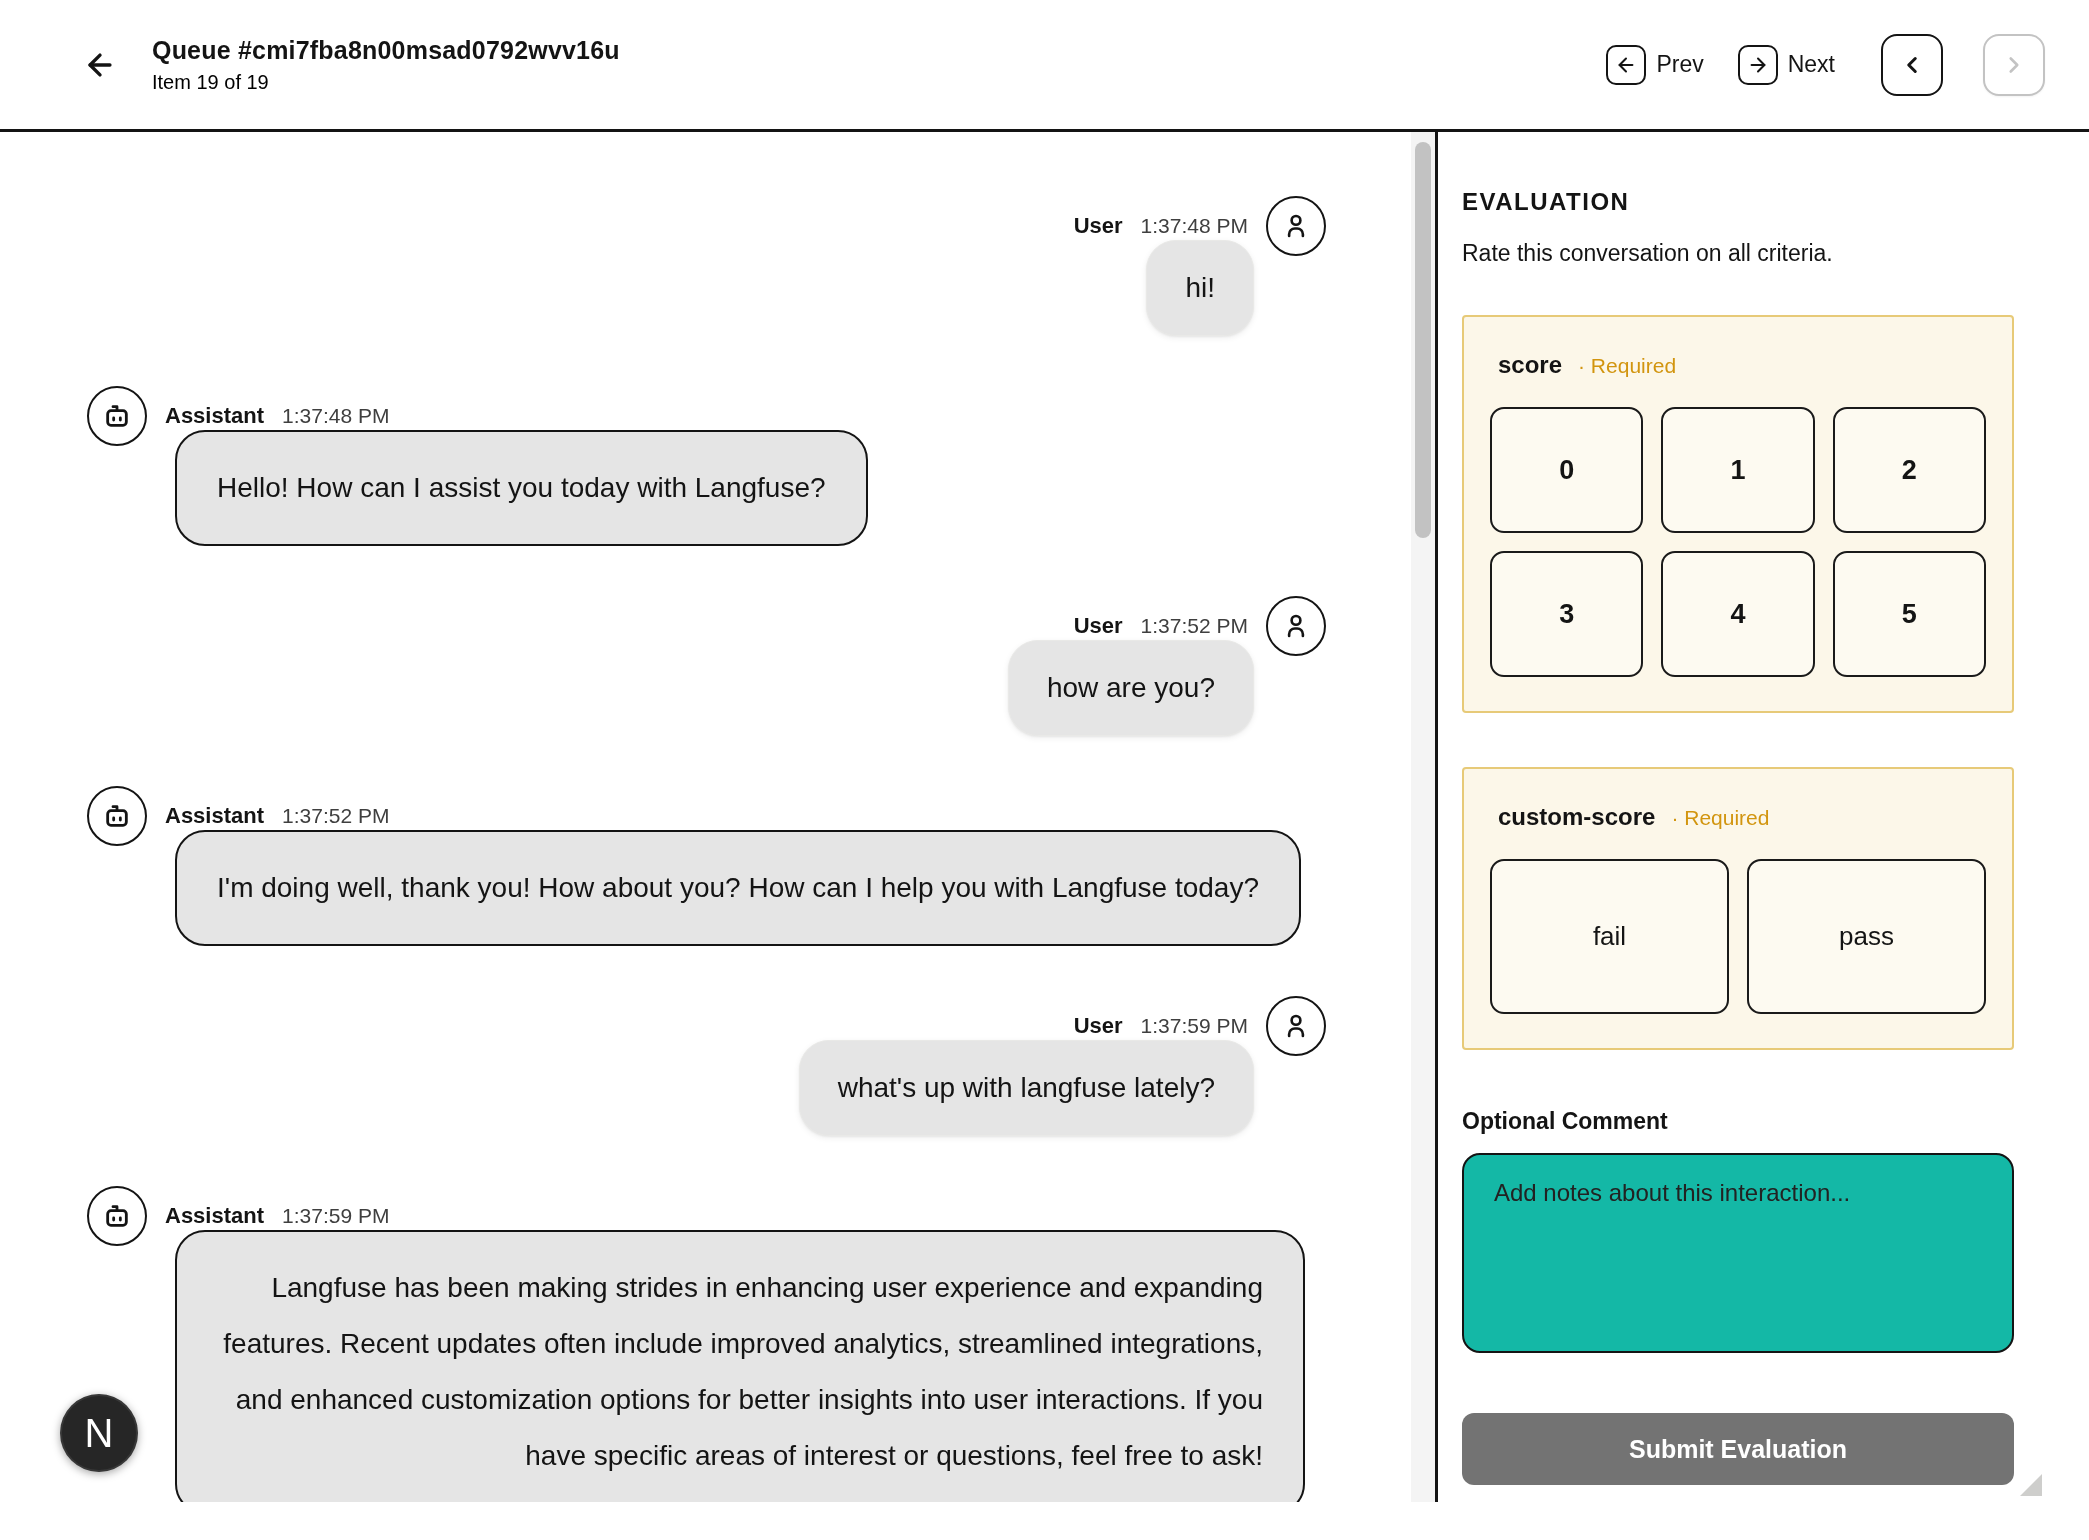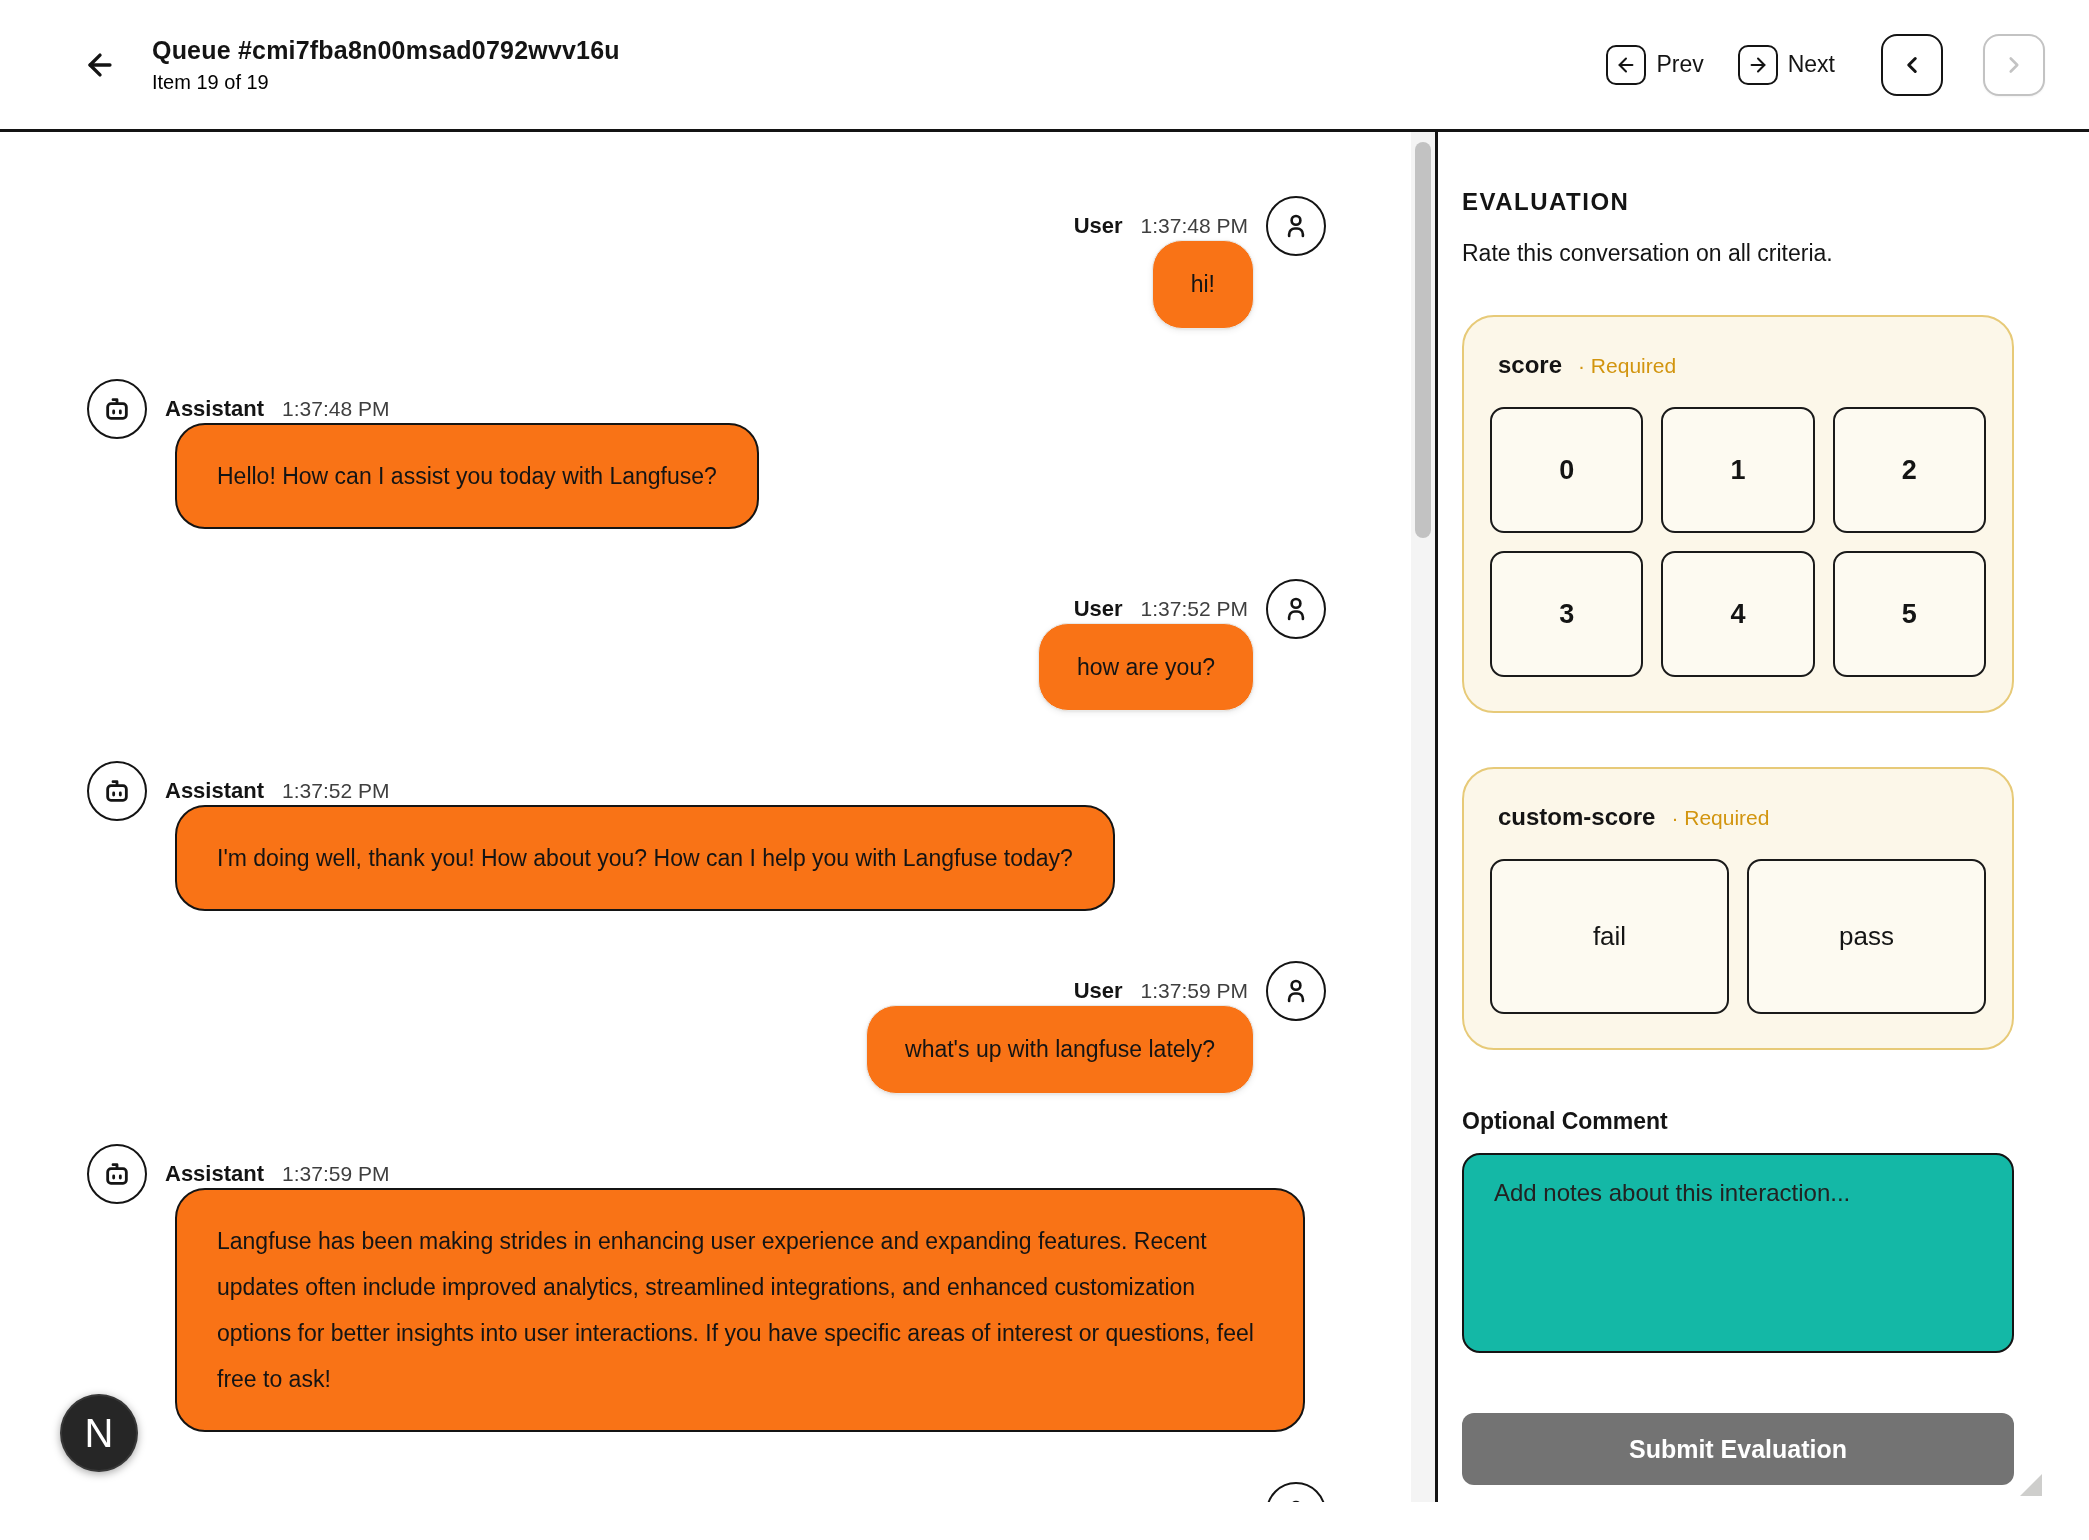--- a/index.html
+++ b/index.html
@@ -50,22 +50,22 @@
   .msg { margin-bottom:50px; display:flex; flex-direction:column; }
   .msg-head { display:flex; align-items:center; gap:18px; }
   .msg .name { font-size:22px; font-weight:700; }
   .msg .time { font-size:21px; color:#3f3f3f; }
   .avatar {
     width:60px; height:60px; border:2.5px solid #141414; border-radius:50%;
     background:#fff; display:flex; align-items:center; justify-content:center; flex:0 0 auto;
   }
   .bubble {
     margin-top:-16px; width:fit-content;
-    font-size:23px; line-height:1.5; padding:26px 38px;
-    border-radius:30px; background:#f97316;
+    font-size:28px; line-height:1.5; padding:26px 38px;
+    border-radius:30px; background:#e5e5e5;text-align:right;
   }
   .msg-assistant .msg-head { margin-left:0; }
   .msg-assistant .bubble {
     margin-left:88px; border:2.5px solid #141414; max-width:1130px; line-height:2.0; padding:28px 40px;
   }
   .msg-user { align-items:flex-end; padding-right:85px; }
   .msg-user .bubble {
     margin-right:72px; border:1px solid #e9e9e7;
     box-shadow:0 2px 6px rgba(0,0,0,.07), 0 1px 2px rgba(0,0,0,.05);
   }
@@ -81,21 +81,21 @@
 
   
   .eval {
     flex:0 0 651px; width:651px; padding:56px 0 0 24px; background:#fff;
   }
   .eval-inner { width:552px; display:flex; flex-direction:column; }
   .eval-heading { font-size:24px; font-weight:700; letter-spacing:1.5px; margin-bottom:24px; }
   .eval-sub { font-size:23px; margin-bottom:48px; }
 
   .crit-card {
-    border:2px solid #e7ca78; background:#fcf7e9; border-radius:32px;
+    border:2px solid #e7ca78; background:#fcf7e9; border-radius:4px;
     padding:34px 26px; margin-bottom:54px;
   }
   .crit-head { display:flex; align-items:baseline; gap:16px; margin-bottom:28px; padding-left:8px; }
   .crit-name { font-size:24px; font-weight:700; }
   .crit-req { font-size:21px; color:#d2950f; }
   .opt-grid { display:grid; gap:18px; }
   .opt-grid.cols-3 { grid-template-columns:repeat(3,1fr); }
   .opt-grid.cols-2 { grid-template-columns:repeat(2,1fr); }
   .opt-btn {
     border:2px solid #1a1a1a; border-radius:14px; background:#fdfaf1;

